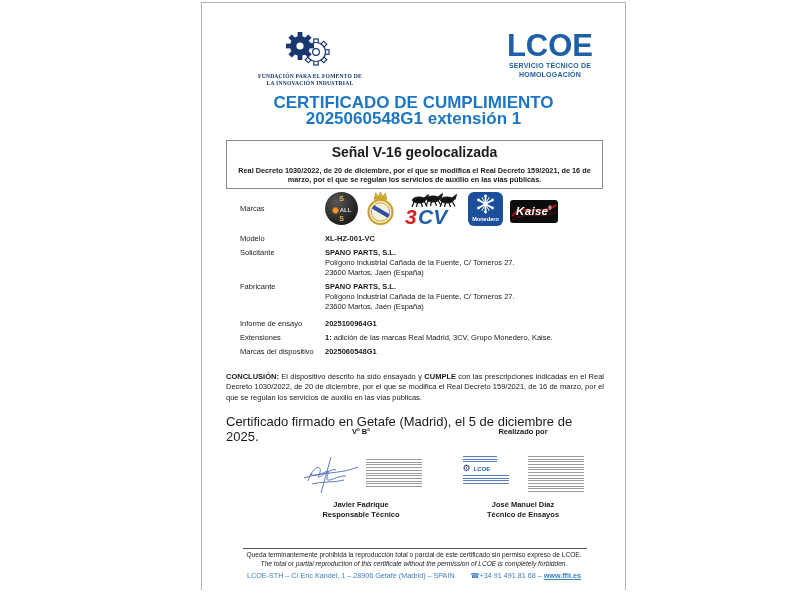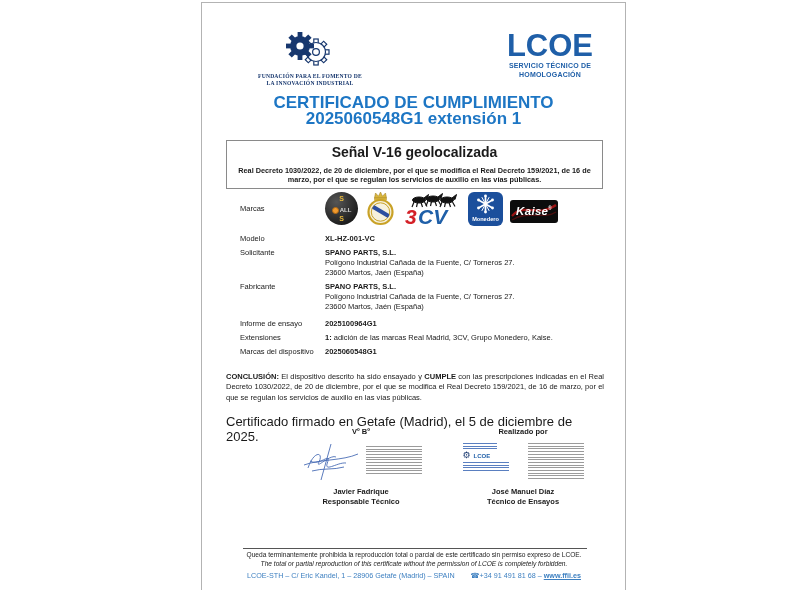--- a/index.html
+++ b/index.html
@@ -44,21 +44,21 @@
   .kaise .kreg{font-size:4.5px;vertical-align:super;font-style:normal;}
 
   
   .conclusion{position:absolute;left:24px;top:369px;width:378px;font-size:7.5px;line-height:10.3px;text-align:justify;}
   .firmado{position:absolute;left:24px;top:411px;width:378px;font-size:13px;}
 
   
   .sigs{position:absolute;left:0;top:424px;width:100%;}
   .sigcol{position:absolute;width:170px;text-align:center;}
   .sigcol.left{left:74px;} .sigcol.right{left:236px;}
-  .sighead{font-weight:bold;font-size:7.5px;margin-bottom:3px;}
+  .sighead{font-weight:bold;font-size:7.5px;margin-bottom:16px;}
   .siggraphic{height:44px;display:flex;justify-content:center;align-items:center;gap:4px;}
   .micro{background:repeating-linear-gradient(180deg,#9b9b9b 0 1px,transparent 1px 2.7px);}
   .microblue{background:repeating-linear-gradient(180deg,#5a7fc0 0 1px,transparent 1px 2.7px);}
   .stamp{display:flex;gap:5px;align-items:flex-start;}
   .stampleft{width:60px;text-align:left;}
   .stampleft .mrow{display:flex;align-items:center;gap:3px;margin:2px 0;}
   .minigear{color:#17376e;font-size:9px;line-height:9px;}
   .minilcoe{color:#1f5fa8;font-weight:bold;font-size:6px;}
   .signame{font-weight:bold;font-size:7.5px;line-height:9.5px;margin-top:4px;}
 

